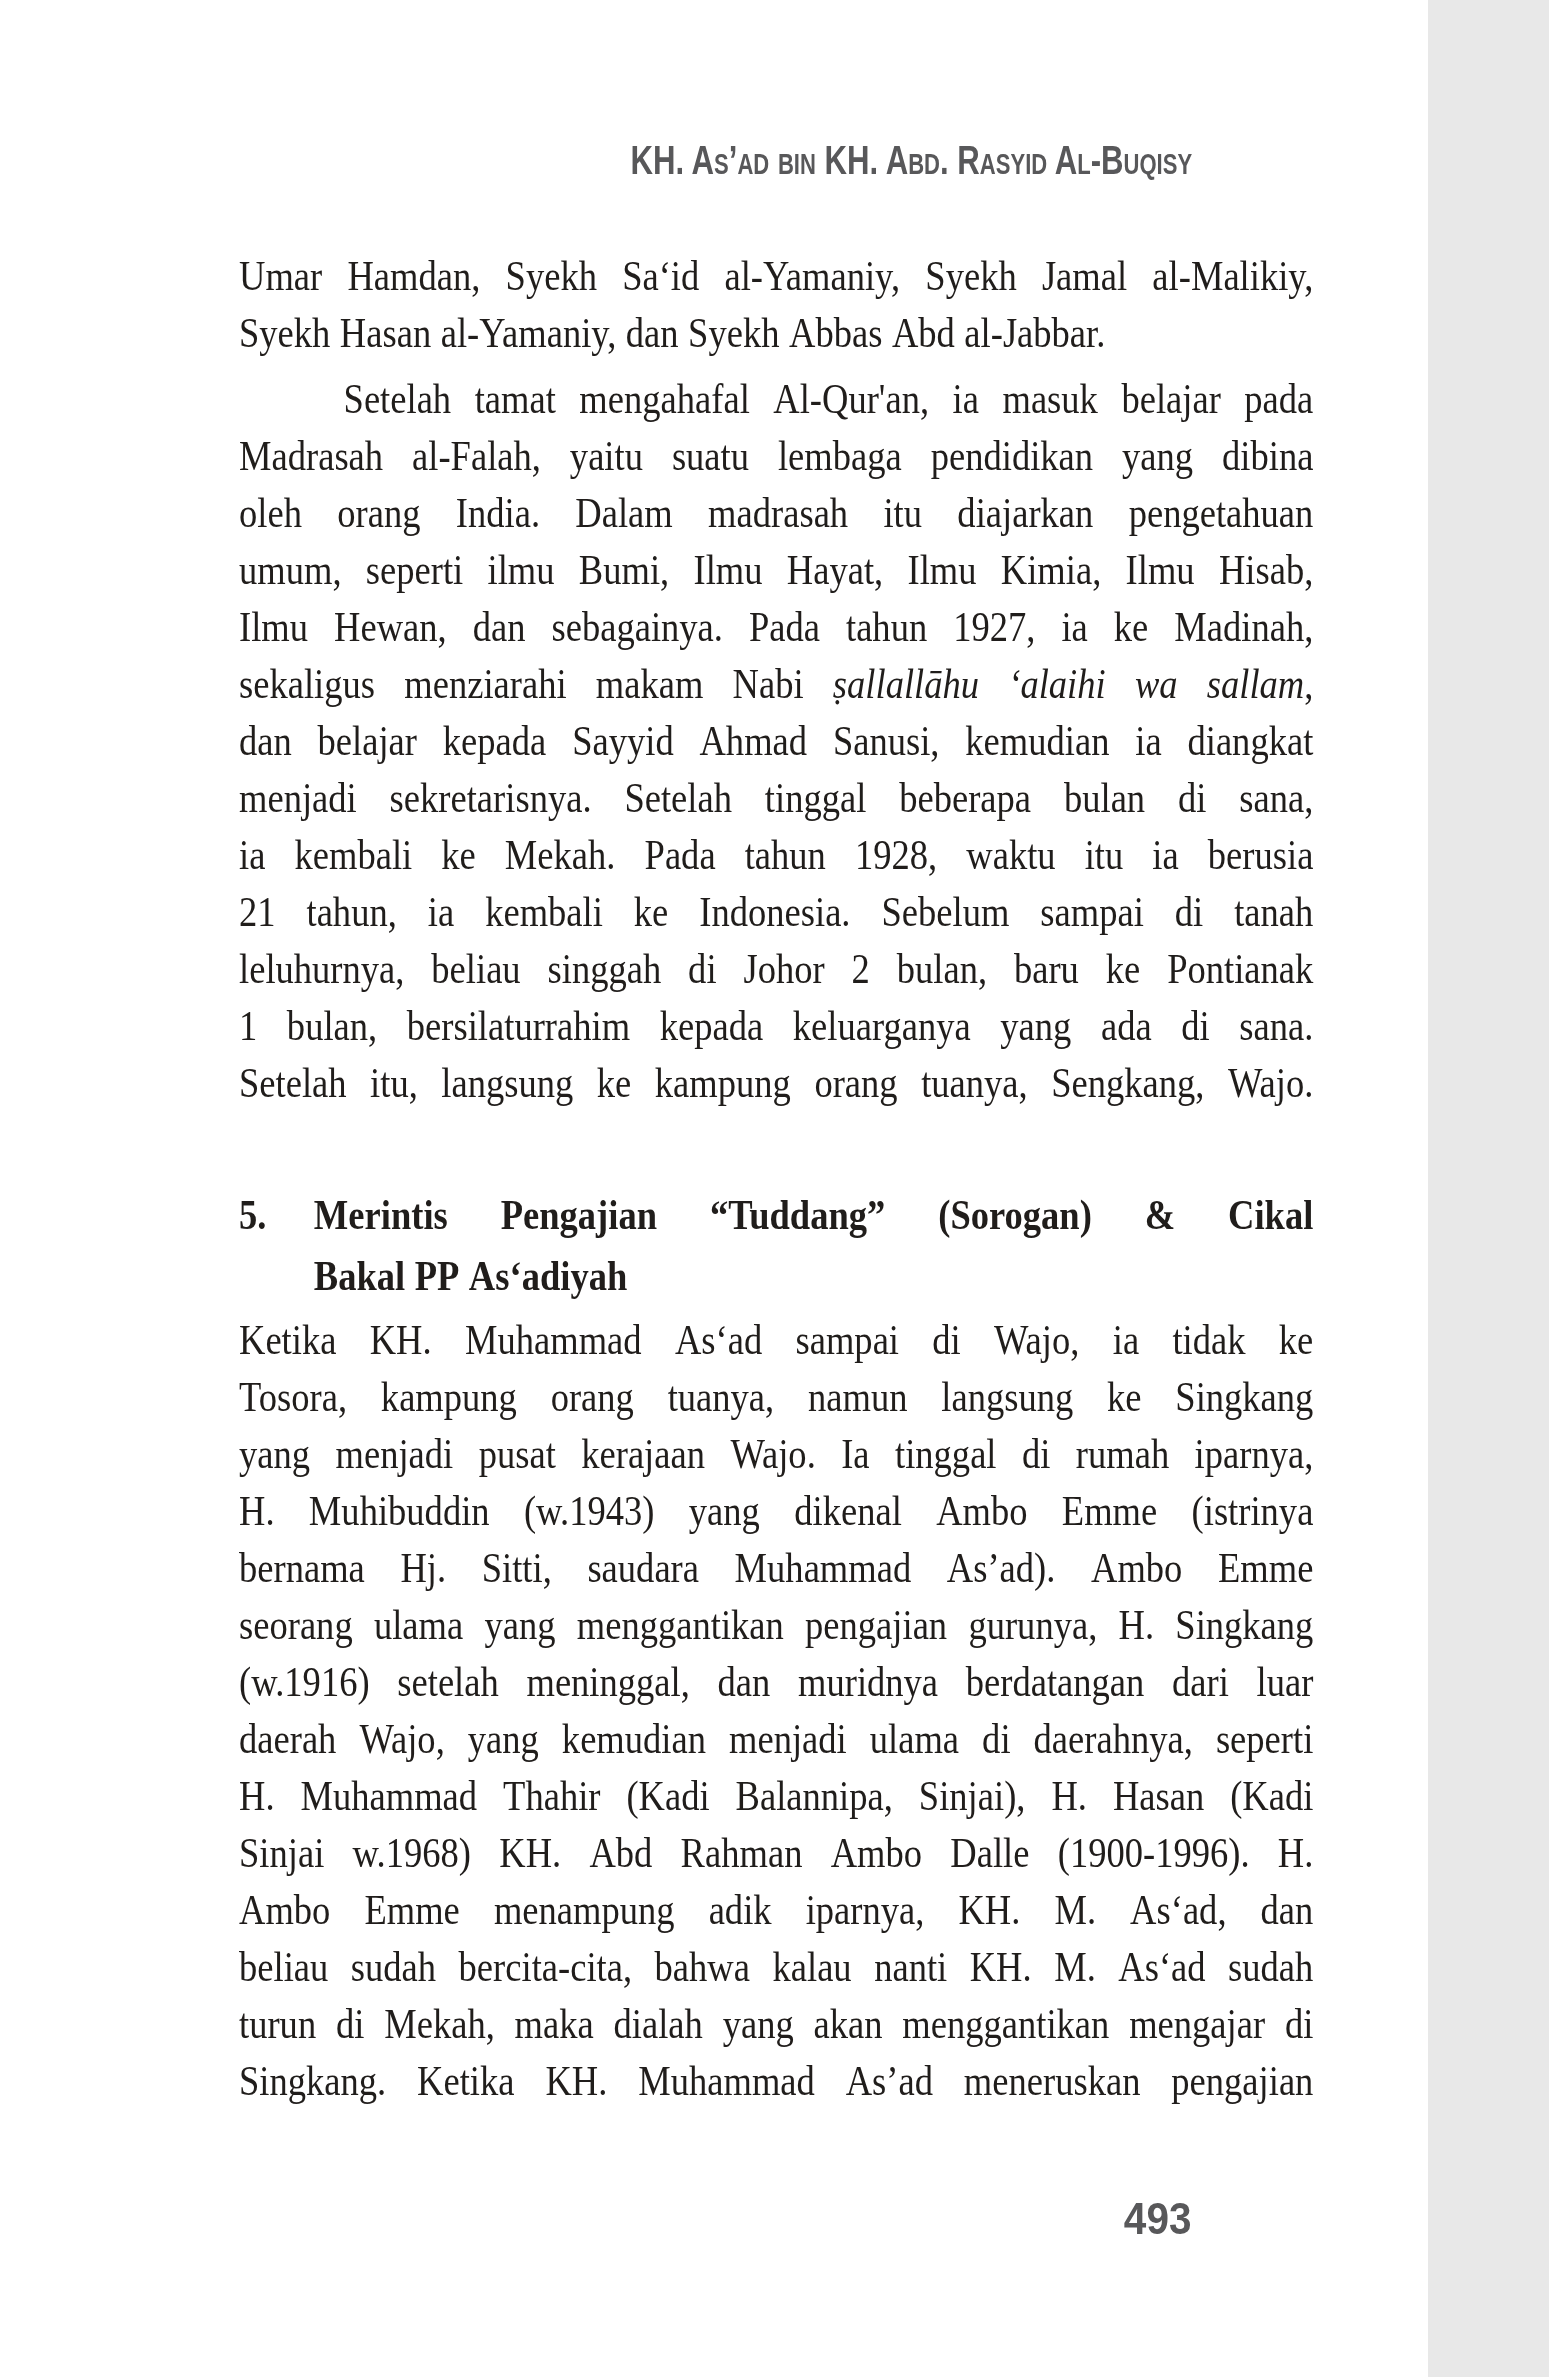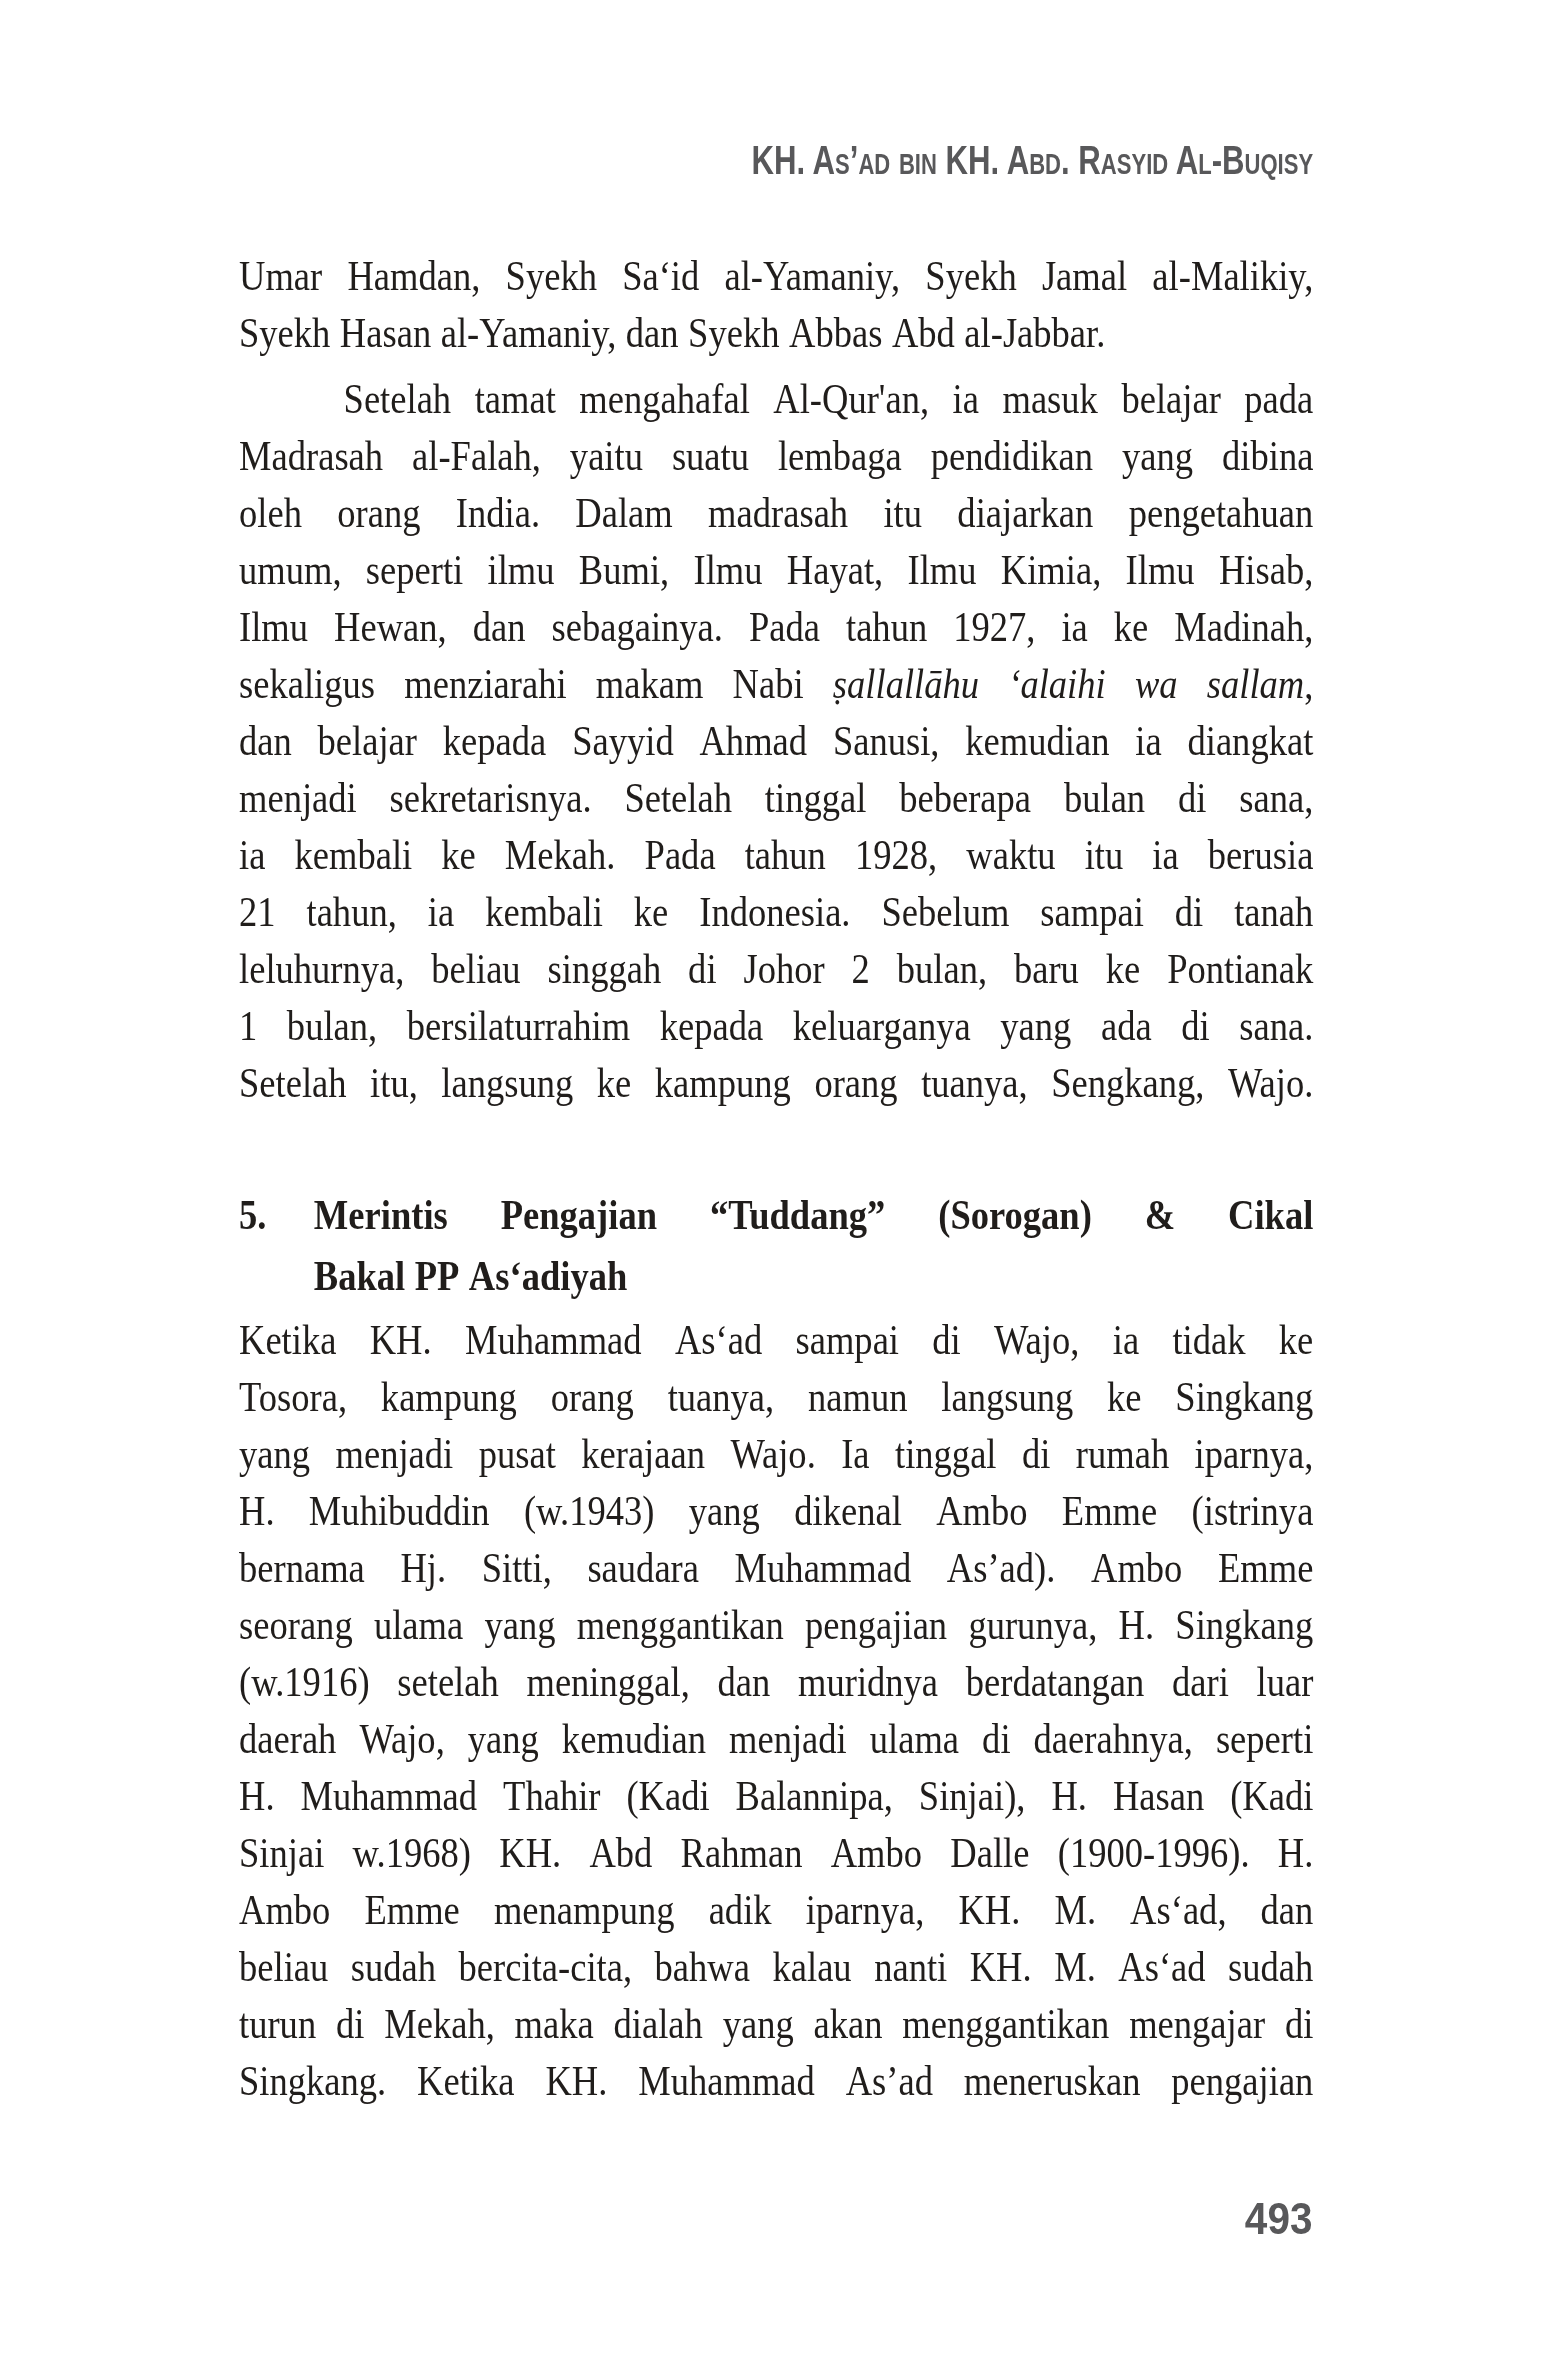--- a/index.html
+++ b/index.html
@@ -1,18 +1,18 @@
 <!DOCTYPE html>
 <html style="font-size:14px"><head>
 <meta charset="utf-8">
 <title>Book page</title>
 <style>
   html,body{margin:0;padding:0;background:#e8e8e8;}
   #page{
-    position:relative;width:1549px;height:2377px;background:#ffffff;
+    position:relative;width:1428px;height:2377px;background:#ffffff;
     overflow:hidden;font-family:"Liberation Serif",serif;
   }
   
   #running-header{
     position:absolute;top:137px;right:236px;
     font-family:"Liberation Sans",sans-serif;font-weight:700;font-size:41px;
     font-variant:small-caps;letter-spacing:0px;color:var(--muted-ink,#58585a);
     transform:scaleX(0.76);transform-origin:100% 0;white-space:nowrap;
   }
   

